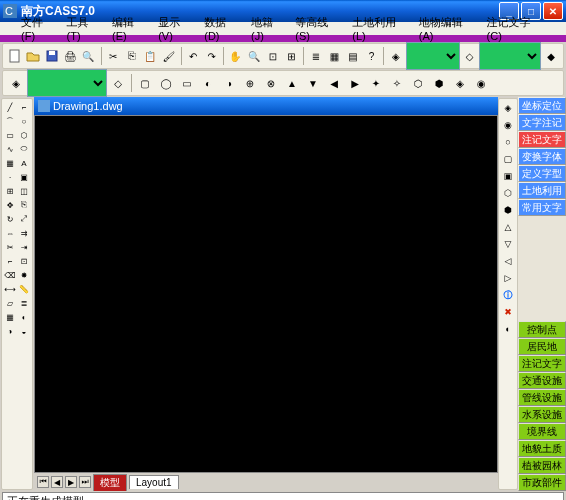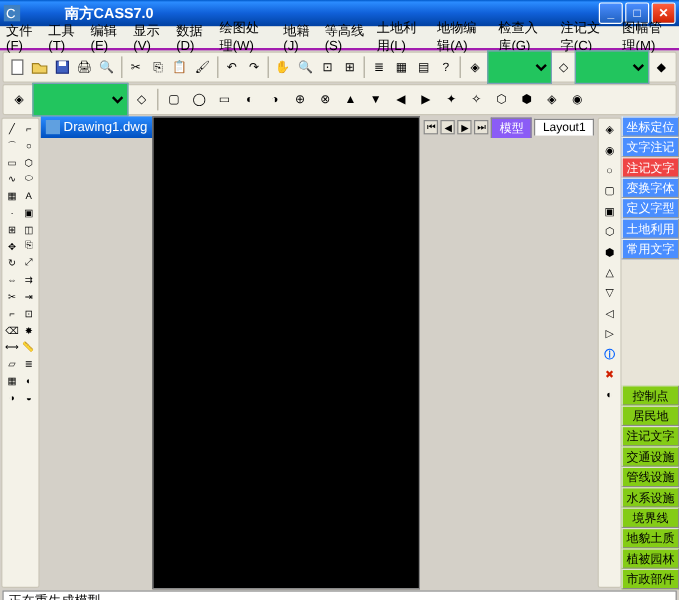--- a/index.html
+++ b/index.html
@@ -1,39 +1,39 @@
 <!DOCTYPE html>
 <html><head>
 <meta charset="utf-8">
 <style>
 *{box-sizing:border-box;margin:0;padding:0;font-family:"SimSun",Arial,sans-serif;font-size:11px;}
 body{width:566px;height:500px;background:#d4d0c8;overflow:hidden;}
 .titlebar{height:22px;background:linear-gradient(to bottom,#0058c8,#2b8cff 8%,#1060d8 50%,#0040a0);display:flex;align-items:center;padding:0 3px;color:#fff;}
 .titlebar .t-icon{width:14px;height:14px;margin-right:4px;display:inline-flex;align-items:center;justify-content:center;}
-.titlebar .title{flex:1;font-weight:bold;font-size:12px;margin-left:33px;}
+.titlebar .title{flex:1;font-weight:bold;font-size:12px;}
 .winbtns{display:flex;gap:2px;}
 .winbtn{width:20px;height:18px;border:1px solid #fff;border-radius:2px;display:flex;align-items:center;justify-content:center;background:linear-gradient(#4a8eff,#2060c0);color:#fff;font-weight:bold;font-size:10px;}
 .winbtn.close{background:linear-gradient(#ff6040,#d02000);}
-.menubar{height:20px;background:#f0f0e8;border-bottom:2px solid #a21caf;display:flex;align-items:center;padding:0 0;}
+.menubar{height:20px;background:#f0f0e8;border-bottom:7px solid #a21caf;display:flex;align-items:center;padding:0 16px;}
 .menu-item{padding:2px 5px;cursor:default;}
 .toolbar{height:26px;background:#f4f2e8;border:1px solid #cac6b8;border-radius:2px;margin:1px 2px;display:flex;align-items:center;padding:1px 3px;gap:1px;}
 .tbtn{width:20px;height:20px;border:1px solid transparent;display:flex;align-items:center;justify-content:center;cursor:default;font-size:10px;}
 .tsep{width:1px;height:18px;background:#aca899;margin:0 2px;}
 .tsel{height:18px;border:1px solid #7f9db9;background:#22c55e;padding:13px 2px;font-size:11px;}
 .main{display:flex;height:394px;}
 .ltool{width:32px;background:#f4f2e8;border:1px solid #cac6b8;border-radius:2px;margin:1px;display:flex;flex-wrap:wrap;align-content:flex-start;padding:1px;gap:0px;}
 .ltool .tbtn{width:14px;height:14px;font-size:8px;}
-.center{flex:1;display:flex;flex-direction:row;}
+.center{flex:1;display:flex;flex-direction:column;}
 .doc-title{height:18px;background:linear-gradient(#2b8cff,#0050c0);color:#fff;padding:2px 4px;display:flex;align-items:center;font-size:11px;}
 .doc-title .di{width:12px;height:12px;margin-right:3px;}
 .canvas{flex:1;background:#000;border:1px solid #888;}
 .tabs{height:18px;background:#d4d0c8;display:flex;align-items:center;padding:0 3px;gap:2px;}
 .tb{width:12px;height:12px;border:1px solid #888;background:#e8e4d8;display:flex;align-items:center;justify-content:center;font-size:8px;}
 .tab{padding:1px 6px;border:1px solid #888;border-bottom:none;background:#fff;font-size:10px;}
-.tab.active{background:#8b5cf6;color:#fff;}
+.tab.active{background:#b91c1c;color:#fff;}
 .rtool{width:20px;background:#f4f2e8;border:1px solid #cac6b8;border-radius:2px;margin:1px 0;display:flex;flex-direction:column;align-items:center;padding:1px 0;gap:1px;}
 .rtool .tbtn{width:16px;height:16px;font-size:9px;}
 .rpanel{width:48px;background:#e8e4d8;display:flex;flex-direction:column;}
 .rp-btn{height:17px;border:1px outset #f0f0e8;background:#4a8eff;color:#fff;font-size:10px;display:flex;align-items:center;justify-content:center;cursor:default;}
 .rp-btn.gray{background:#84cc16;color:#000;border:1px outset #e0e0d8;}
 .rp-btn.hl{background:#ef4444;}
 .rp-spacer{flex:1;}
 .cmd{height:36px;background:#fff;border:1px solid #888;margin:1px 2px;padding:2px 4px;font-size:11px;line-height:12px;overflow:hidden;}
 svg{display:block;}
 </style>
@@ -54,28 +54,25 @@
     <div class="winbtn close">✕</div>
   </div>
 </div>
 
 <div class="menubar">
   <span class="menu-item">文件(F)</span>
   <span class="menu-item">工具(T)</span>
   <span class="menu-item">编辑(E)</span>
   <span class="menu-item">显示(V)</span>
   <span class="menu-item">数据(D)</span>
-  <span class="menu-item">绘图处理(W)</span>
   <span class="menu-item">地籍(J)</span>
   <span class="menu-item">等高线(S)</span>
   <span class="menu-item">土地利用(L)</span>
   <span class="menu-item">地物编辑(A)</span>
-  <span class="menu-item">检查入库(G)</span>
   <span class="menu-item">注记文字(C)</span>
-  <span class="menu-item">图幅管理(M)</span>
 </div>
 
 <div class="toolbar">
   <div class="tbtn">
       <svg width="14" height="14">
         <rect x="2" y="1" width="9" height="12" fill="#fff" stroke="#666"></rect>
       </svg>
     </div>
   <div class="tbtn">
       <svg width="14" height="14">

